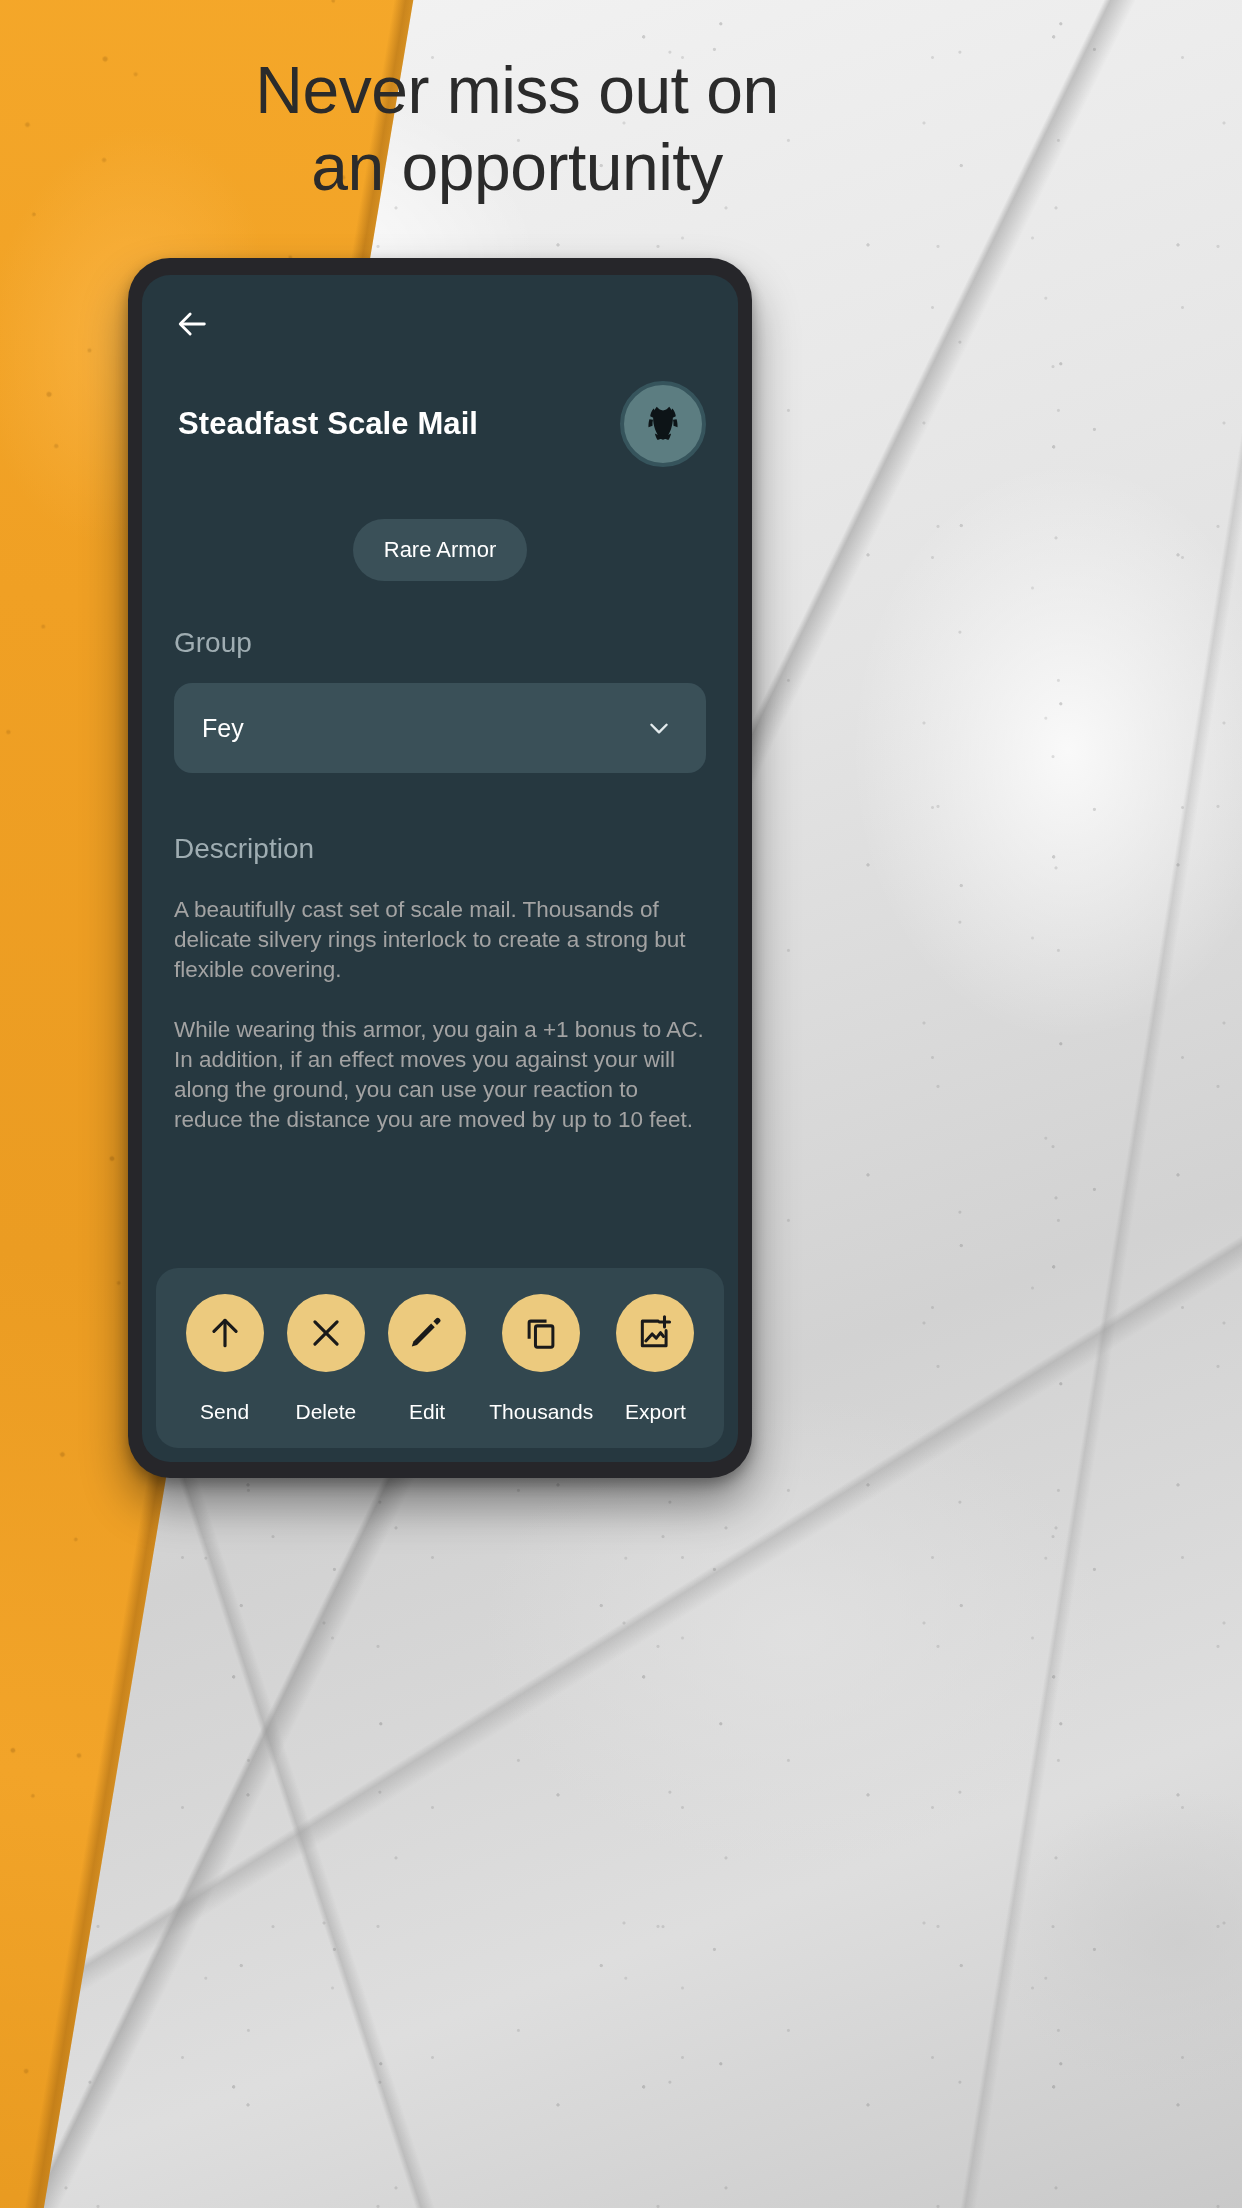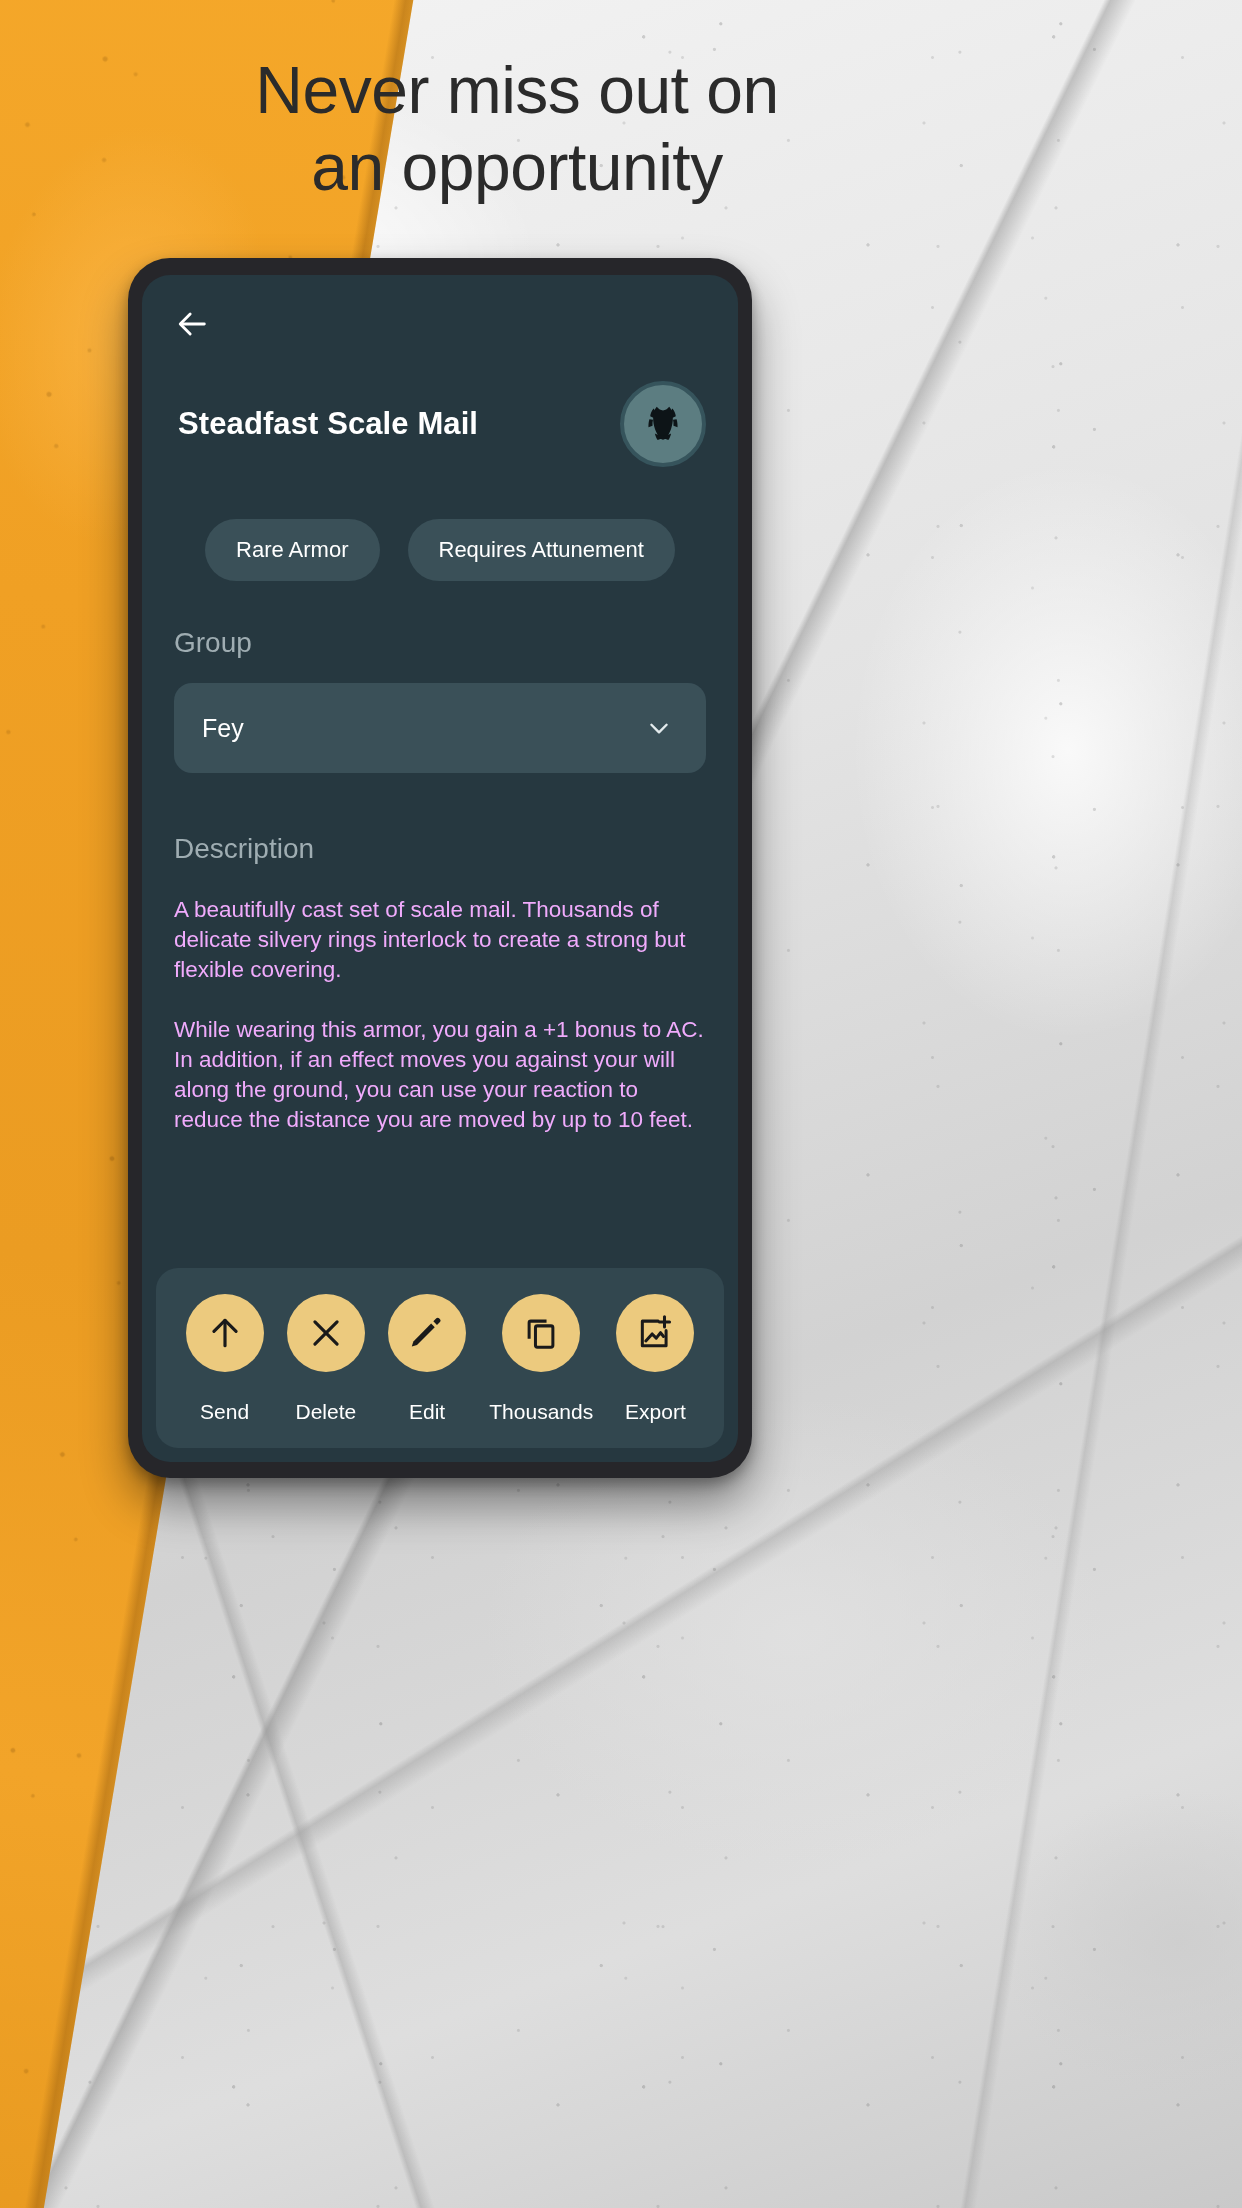--- a/index.html
+++ b/index.html
@@ -213,21 +213,21 @@
     justify-content: space-between;
     padding: 0 34px 0 28px;
     cursor: pointer;
   }
   .select-value { font-size: 25px; color: #ffffff; }
   .chev { width: 26px; height: 26px; display: block; }
 
   .para {
     font-size: 22.5px;
     line-height: 1.33;
-    color: #f0abfc;
+    color: #a3a3a3;
     margin-top: 24px;
   }
   .para.first { margin-top: 30px; }
   .para.gap { margin-top: 38px; }
 
   .section-label.desc { margin-top: 60px; }
   .section-label.traits { margin-top: 66px; }
 
   
   .actionbar {
@@ -291,21 +291,20 @@
           <path d="M14.6 25.8c-1 3.4-1.3 7-1.2 10.3l5.2-1.8c-.2-2.8 0-5.4.6-7.6l-4.6-.9z"></path>
           <path d="M49.4 25.8c1 3.4 1.3 7 1.2 10.3l-5.2-1.8c.2-2.8 0-5.4-.6-7.6l4.6-.9z"></path>
           <path d="M24 10c2.6 3 5 4.6 8 4.6S37.4 13 40 10c2.8 3.2 4.4 7.8 4.6 13.4.2 5.6-.8 10.6-2.4 15.2-1.6 4.6-4 8.6-6.6 11.4-1.2 1.2-2.4 2-3.6 2-1.2 0-2.4-.8-3.6-2-2.6-2.8-5-6.8-6.6-11.4-1.6-4.6-2.6-9.6-2.4-15.2C19.6 17.8 21.2 13.2 24 10z"></path>
           <path d="M21.6 44.2c2.6 1.6 6.2 2.6 10.4 2.6s7.8-1 10.4-2.6c-.6 3.2-2 6.2-3.6 8.4-2.2-1-4.4-1.6-6.8-1.6s-4.6.6-6.8 1.6c-1.6-2.2-3-5.2-3.6-8.4z"></path>
         </svg>
       </div>
     </div>
 
     <div class="chips">
       <div class="chip">Rare Armor</div>
-      <div class="chip">Requires Attunement</div>
     </div>
 
     <div class="body">
 
       <div class="section-label">Group</div>
       <div class="select">
         <span class="select-value">Fey</span>
         <svg class="chev" viewBox="0 0 24 24" fill="none" stroke="#e3ebed" stroke-width="2.2" stroke-linecap="round" stroke-linejoin="round">
           <polyline points="5,9 12,16 19,9"></polyline>
         </svg>

